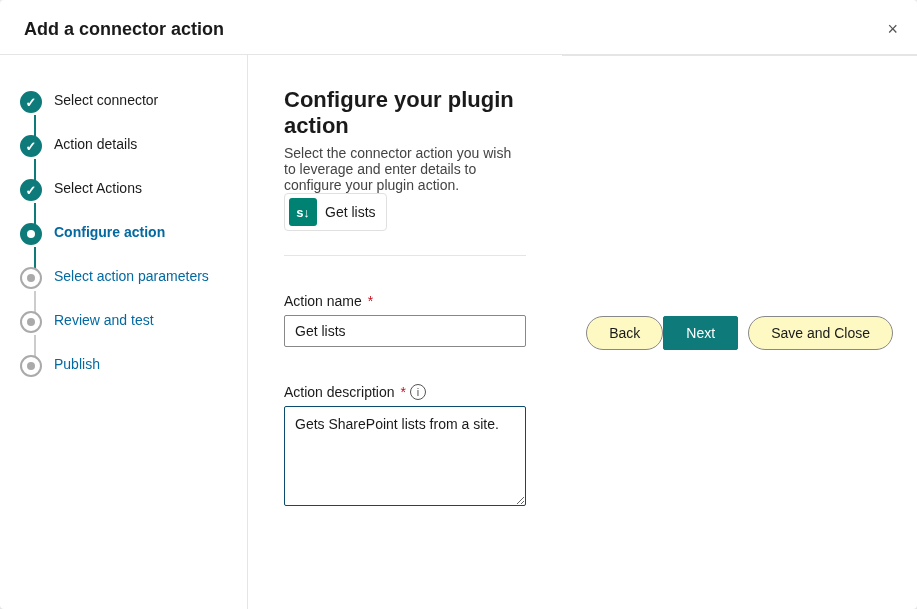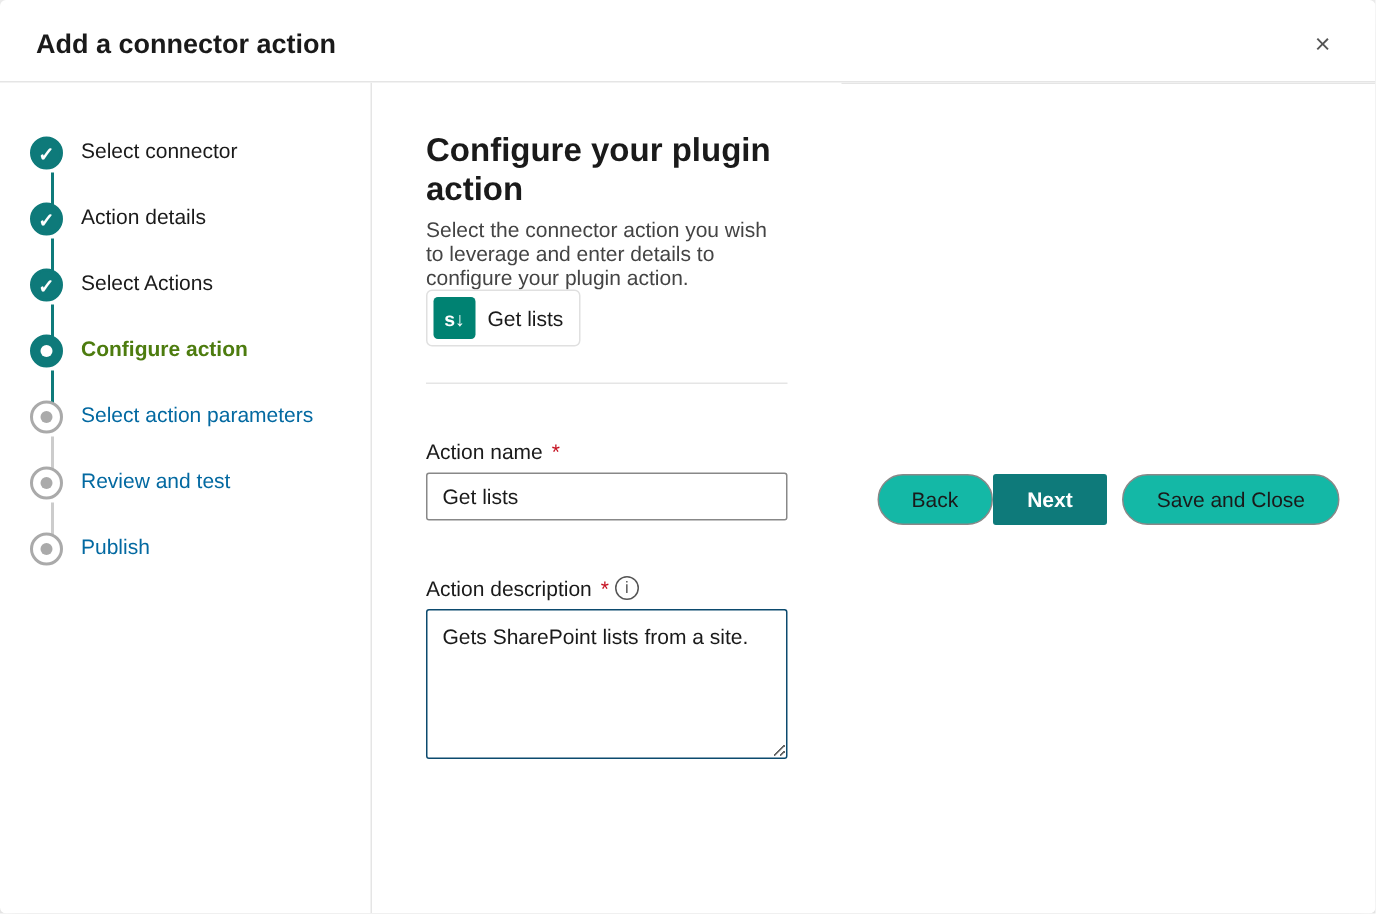--- a/index.html
+++ b/index.html
@@ -18,21 +18,21 @@
       border-radius: 4px;
       box-shadow: 0 4px 24px rgba(0,0,0,0.18);
       display: flex;
       flex-direction: column;
       overflow: hidden;
     }
     .modal-header {
       display: flex;
       align-items: center;
       justify-content: space-between;
-      padding: 18px 24px 14px 24px;
+      padding: 18px 13px 14px 24px;
       border-bottom: 1px solid #e5e5e5;
       flex-shrink: 0;
     }
     .modal-title {
       font-size: 18px;
       font-weight: 600;
       color: #1a1a1a;
     }
     .close-btn {
       background: none;
@@ -121,21 +121,21 @@
       background: #aaa;
     }
     .step-label {
       font-size: 14px;
       color: #1a1a1a;
       padding-top: 2px;
       line-height: 1.4;
     }
     .step-label.bold {
       font-weight: 700;
-      color: #4d7c0f;
+      color: #0369a1;
     }
     .step-label.muted {
       color: #0369a1;
     }
     
     .main-content {
       flex: 1;
       display: flex;
       overflow: hidden;
     }
@@ -261,24 +261,24 @@
       font-family: inherit;
       font-weight: 400;
       border: 1px solid #888;
       background: #fff;
       color: #1a1a1a;
     }
     .btn-primary {
       background: #0e7a7a;
       color: #fff;
       border-color: #0e7a7a;
-      font-weight: 700;
+      font-weight: 400;
     }
     .btn-secondary {
-      background: #14b8a6;
+      background: #fef9c3;
       color: #1a1a1a;
       border-color: #888;
       border-radius: 17px;
     }
   </style>
 </head>
 <body>
 
 <div class="modal">
 

